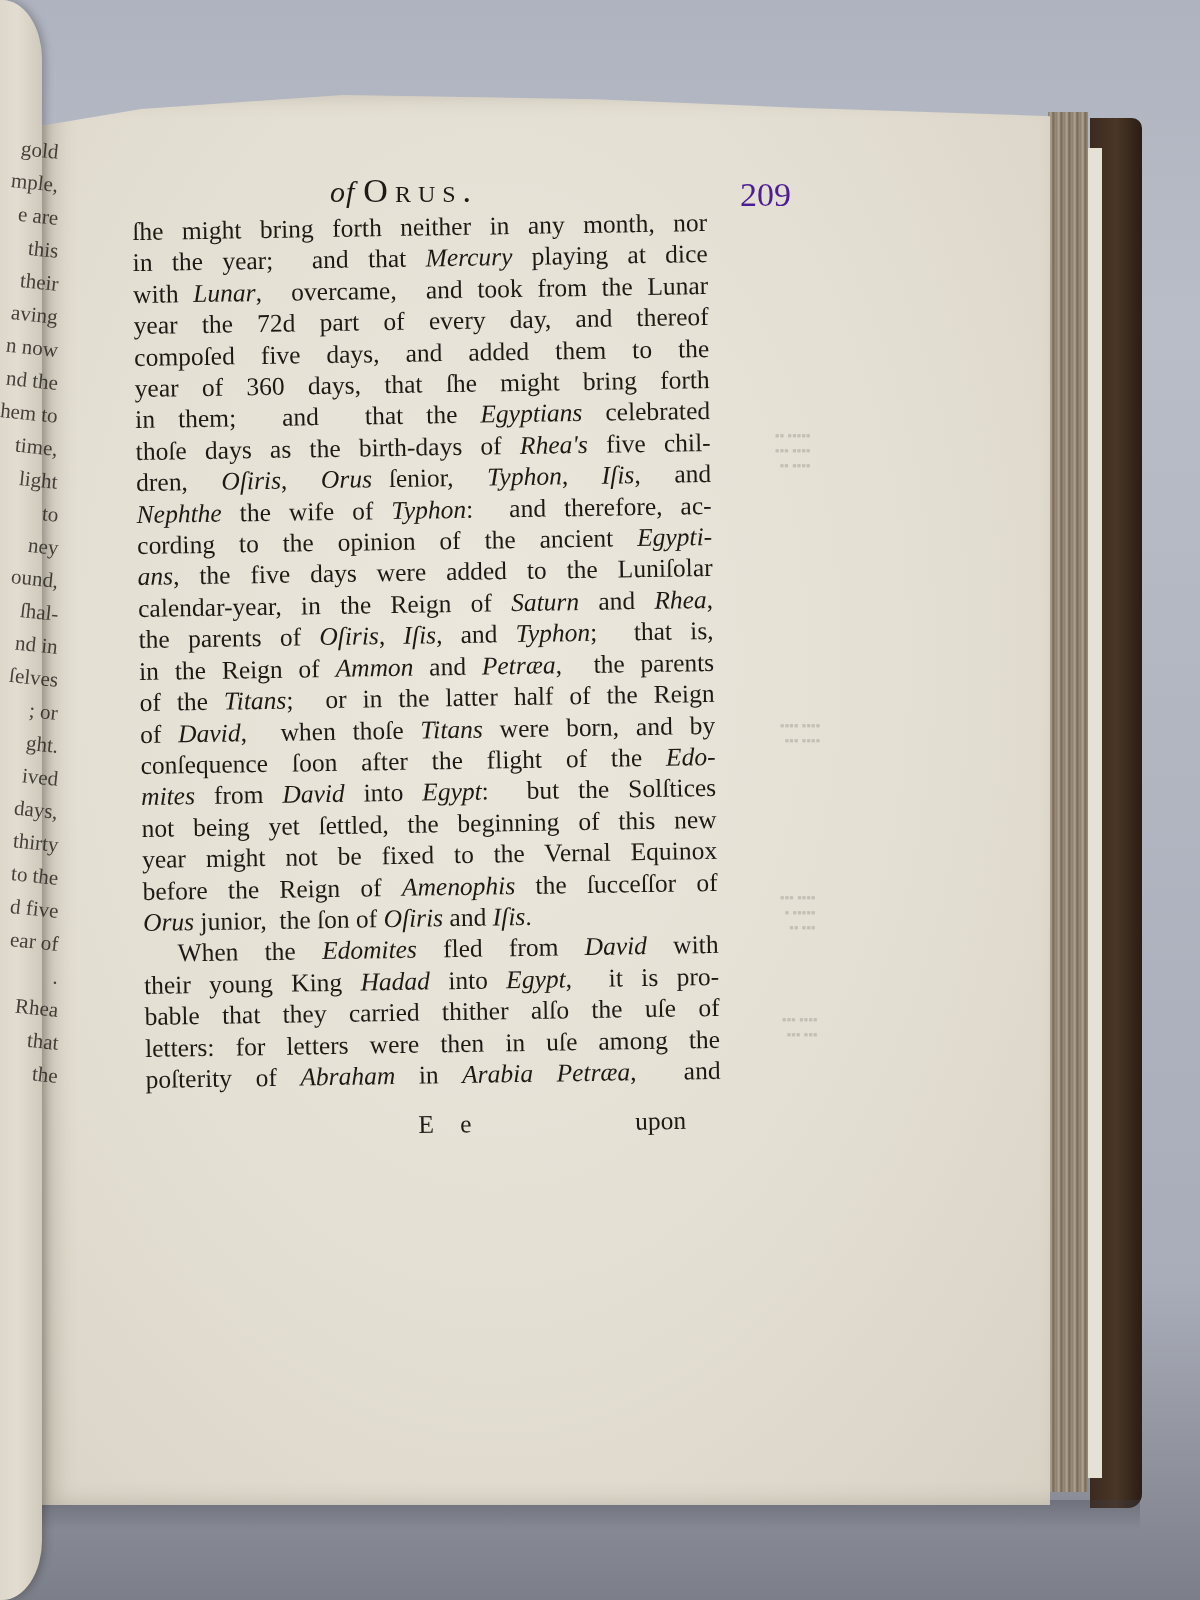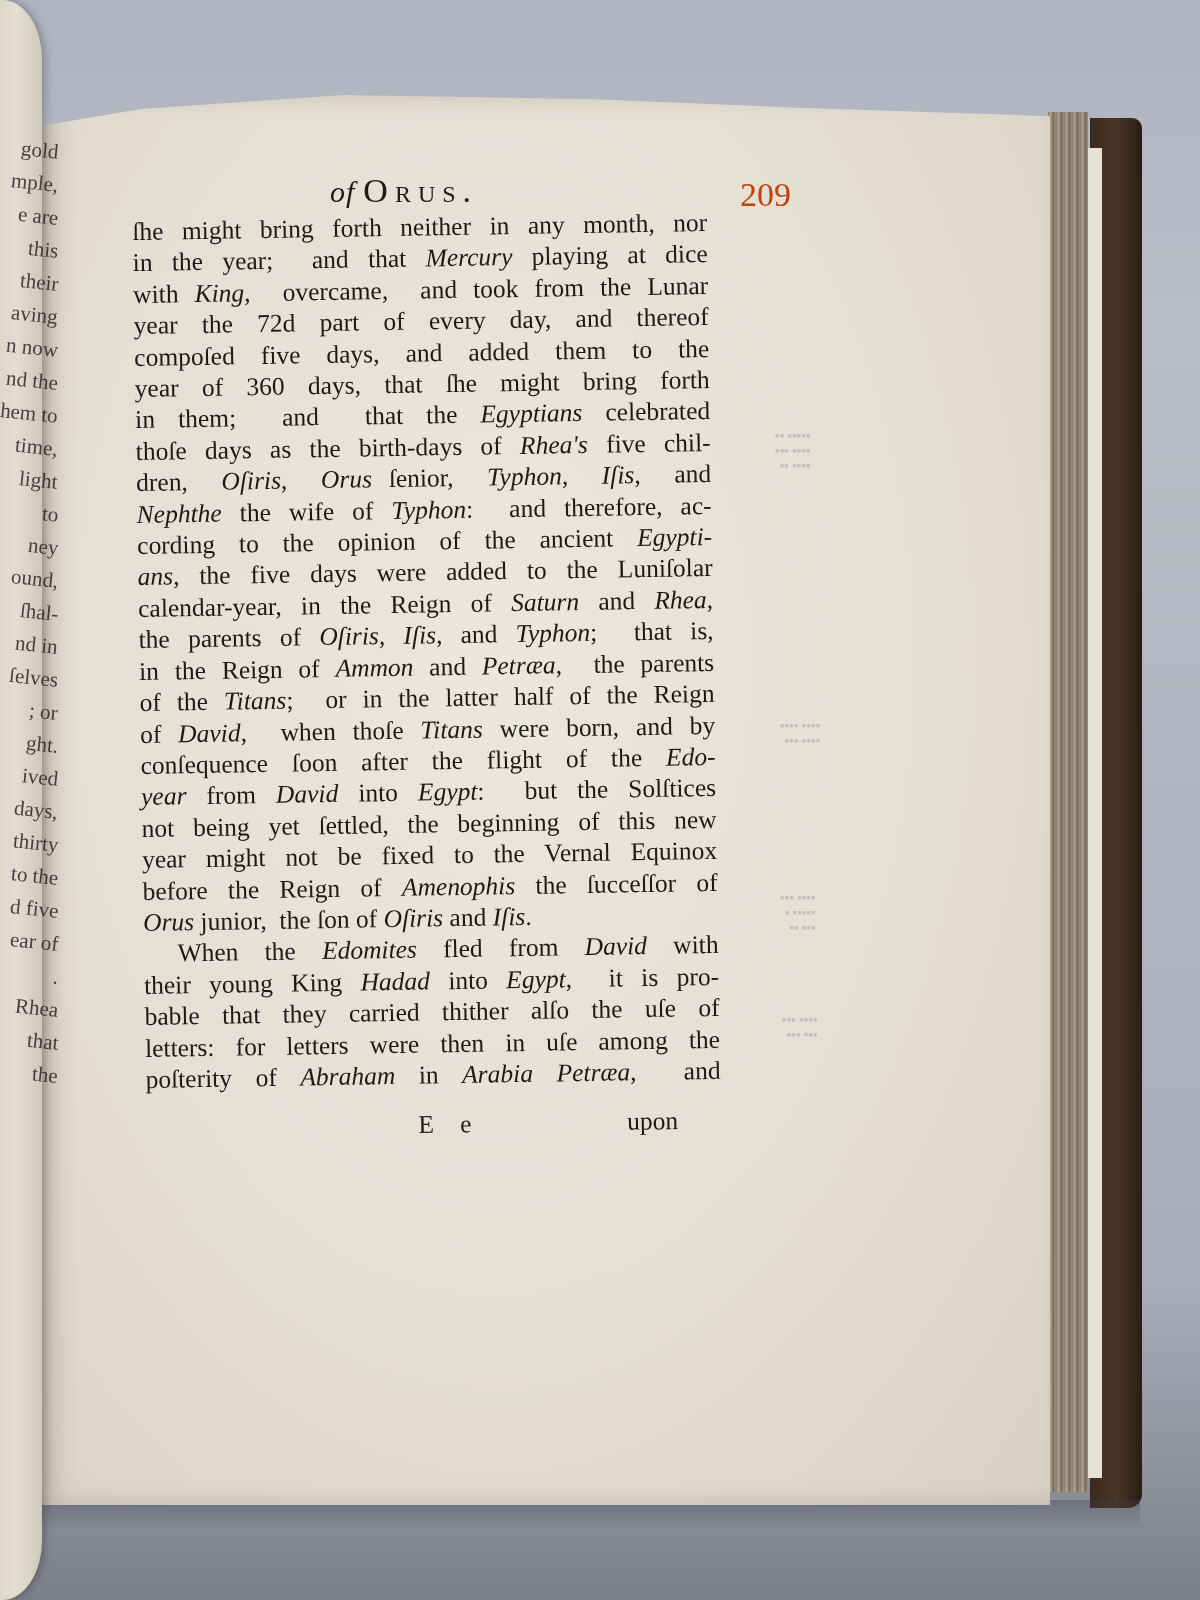--- a/index.html
+++ b/index.html
@@ -53,40 +53,40 @@
     box-shadow: inset 14px 0 22px rgba(90,80,60,0.25);
     z-index:2;
   }
   .running-head {
     position:absolute; left:330px; top:172px; font-size:34px; color:#1e1b17; z-index:5;
     letter-spacing:1px;
   }
   .running-head .of { font-style:italic; font-size:30px; margin-right:8px; }
   .running-head .title { font-variant: small-caps; letter-spacing:7px; }
   .folio {
-    position:absolute; left:740px; top:176px; font-size:34px; color:#c2410c; z-index:5;
+    position:absolute; left:740px; top:176px; font-size:34px; color:#4c1d95; z-index:5;
   }
   .text-block {
     position:absolute; left:132px; top:216px; width:575px; z-index:5;
     color:#1d1a16; font-size:25.5px; line-height:31.4px;
     transform: rotate(-0.9deg); transform-origin: left top;
   }
   .line {
     display:block; text-align:justify; text-align-last:justify; white-space:nowrap;
   }
   .line.last { text-align-last:left; }
   .line.indent { text-indent:34px; }
   .line span { white-space:pre; }
   .it { font-style:italic; }
   .catchline {
     position:absolute; left:418px; top:1108px; width:268px; z-index:5;
     font-size:25.5px; color:#1d1a16; transform: rotate(-0.9deg);
   }
   .signature { position:absolute; left:0; letter-spacing:10px; }
-  .catchword { position:absolute; right:8px; }
+  .catchword { position:absolute; right:0; }
   .showthrough {
     position:absolute; z-index:4; color:#b7b2a8; font-size:13px; line-height:15px;
     transform:scaleX(-1); opacity:0.7;
   }
 </style>
 </head>
 <body>
 
 <div class="left-leaf"></div>
 <div class="left-fragments" id="leftFrags">
@@ -129,37 +129,37 @@
 <div class="page"></div>
 
 <div class="running-head">
   <span class="of">of</span><span class="title">Orus.</span>
 </div>
 <div class="folio">209</div>
 
 <div class="text-block" id="textBlock">
     <span class="line"><span>ſhe might bring forth neither in any month, nor</span></span>
     <span class="line"><span>in the year;  and that </span><span class="it">Mercury</span><span> playing at dice</span></span>
-    <span class="line"><span>with </span><span class="it">King</span><span>,  overcame,  and took from the Lunar</span></span>
+    <span class="line"><span>with </span><span class="it">Lunar</span><span>,  overcame,  and took from the Lunar</span></span>
     <span class="line"><span>year the 72d part of every day, and thereof</span></span>
     <span class="line"><span>compoſed five days, and added them to the</span></span>
     <span class="line"><span>year of 360 days, that ſhe might bring forth</span></span>
     <span class="line"><span>in them;  and  that the </span><span class="it">Egyptians</span><span> celebrated</span></span>
     <span class="line"><span>thoſe days as the birth-days of </span><span class="it">Rhea's</span><span> five chil-</span></span>
     <span class="line"><span>dren,  </span><span class="it">Oſiris</span><span>,  </span><span class="it">Orus</span><span> ſenior,  </span><span class="it">Typhon</span><span>,  </span><span class="it">Iſis</span><span>,  and</span></span>
     <span class="line"><span class="it">Nephthe</span><span> the wife of </span><span class="it">Typhon</span><span>:  and therefore, ac-</span></span>
     <span class="line"><span>cording to the opinion of the ancient </span><span class="it">Egypti-</span></span>
     <span class="line"><span class="it">ans</span><span>, the five days were added to the Luniſolar</span></span>
     <span class="line"><span>calendar-year, in the Reign of </span><span class="it">Saturn</span><span> and </span><span class="it">Rhea</span><span>,</span></span>
     <span class="line"><span>the parents of </span><span class="it">Oſiris</span><span>, </span><span class="it">Iſis</span><span>, and </span><span class="it">Typhon</span><span>;  that is,</span></span>
     <span class="line"><span>in the Reign of </span><span class="it">Ammon</span><span> and </span><span class="it">Petræa</span><span>,  the parents</span></span>
     <span class="line"><span>of the </span><span class="it">Titans</span><span>;  or in the latter half of the Reign</span></span>
     <span class="line"><span>of </span><span class="it">David</span><span>,  when thoſe </span><span class="it">Titans</span><span> were born, and by</span></span>
     <span class="line"><span>conſequence ſoon after the flight of the </span><span class="it">Edo-</span></span>
-    <span class="line"><span class="it">year</span><span> from </span><span class="it">David</span><span> into </span><span class="it">Egypt</span><span>:  but the Solſtices</span></span>
+    <span class="line"><span class="it">mites</span><span> from </span><span class="it">David</span><span> into </span><span class="it">Egypt</span><span>:  but the Solſtices</span></span>
     <span class="line"><span>not being yet ſettled, the beginning of this new</span></span>
     <span class="line"><span>year might not be fixed to the Vernal Equinox</span></span>
     <span class="line"><span>before the Reign of </span><span class="it">Amenophis</span><span> the ſucceſſor of</span></span>
     <span class="line last"><span class="it">Orus</span><span> junior,  the ſon of </span><span class="it">Oſiris</span><span> and </span><span class="it">Iſis</span><span>.</span></span>
     <span class="line indent"><span>When the </span><span class="it">Edomites</span><span> fled from </span><span class="it">David</span><span> with</span></span>
     <span class="line"><span>their young King </span><span class="it">Hadad</span><span> into </span><span class="it">Egypt</span><span>,  it is pro-</span></span>
     <span class="line"><span>bable that they carried thither alſo the uſe of</span></span>
     <span class="line"><span>letters: for letters were then in uſe among the</span></span>
     <span class="line"><span>poſterity of </span><span class="it">Abraham</span><span> in </span><span class="it">Arabia Petræa</span><span>,  and</span></span>
   </div>

